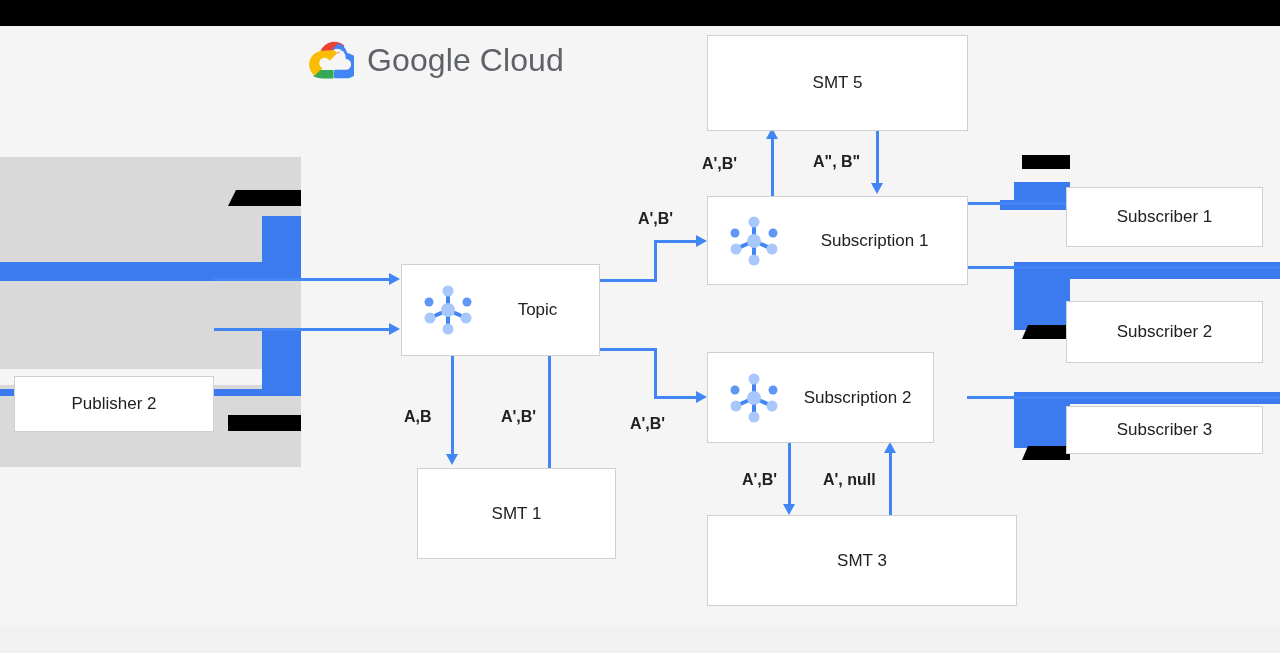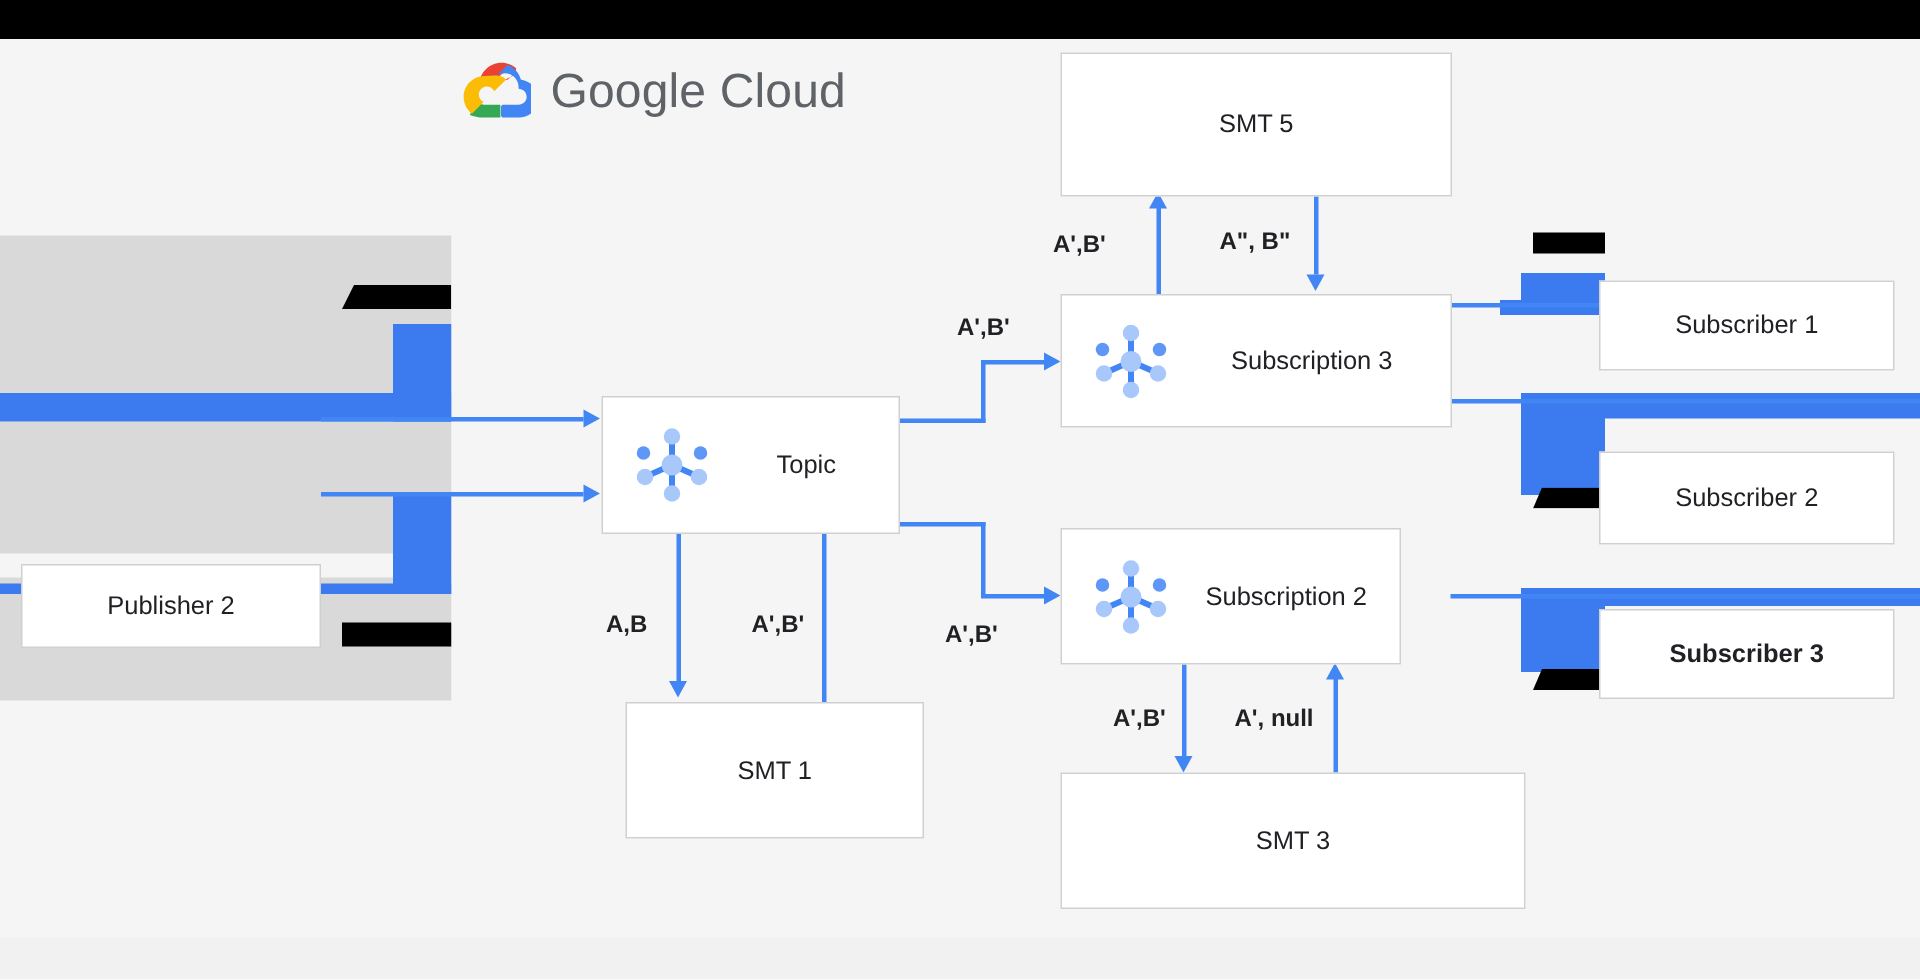--- a/index.html
+++ b/index.html
@@ -219,21 +219,21 @@
         <circle cx="28" cy="9" r="5.5"></circle>
         <circle cx="28" cy="47" r="5.5"></circle>
         <circle cx="10" cy="36" r="5.5"></circle>
         <circle cx="46" cy="36" r="5.5"></circle>
       </g>
       <g fill="#5E97F6">
         <circle cx="9" cy="20" r="4.5"></circle>
         <circle cx="47" cy="20" r="4.5"></circle>
       </g>
     </svg>
-    <span class="lbl">Subscription 3</span>
+    <span class="lbl">Subscription 1</span>
   </div>
 
   <div class="node icon-node" style="left:707px;top:352px;width:227px;height:91px;">
     <svg class="pubsub" viewBox="0 0 56 56">
       <g stroke="#4285F4" stroke-width="4" stroke-linecap="round">
         <line x1="28" y1="28" x2="28" y2="11"></line>
         <line x1="28" y1="28" x2="28" y2="45"></line>
         <line x1="28" y1="28" x2="12" y2="35"></line>
         <line x1="28" y1="28" x2="44" y2="35"></line>
       </g>
@@ -257,17 +257,17 @@
   </div>
 
   <div class="node" style="left:1066px;top:159px;width:197px;height:60px;margin-top:28px;">
     <span class="lbl">Subscriber 1</span>
   </div>
 
   <div class="node" style="left:1066px;top:281px;width:197px;height:62px;margin-top:20px;">
     <span class="lbl">Subscriber 2</span>
   </div>
 
-  <div class="node" style="left:1066px;top:406px;width:197px;height:60px;font-weight:bold;">
+  <div class="node" style="left:1066px;top:406px;width:197px;height:48px;">
     <span class="lbl">Subscriber 3</span>
   </div>
 
 </div>
 
 </body></html>

